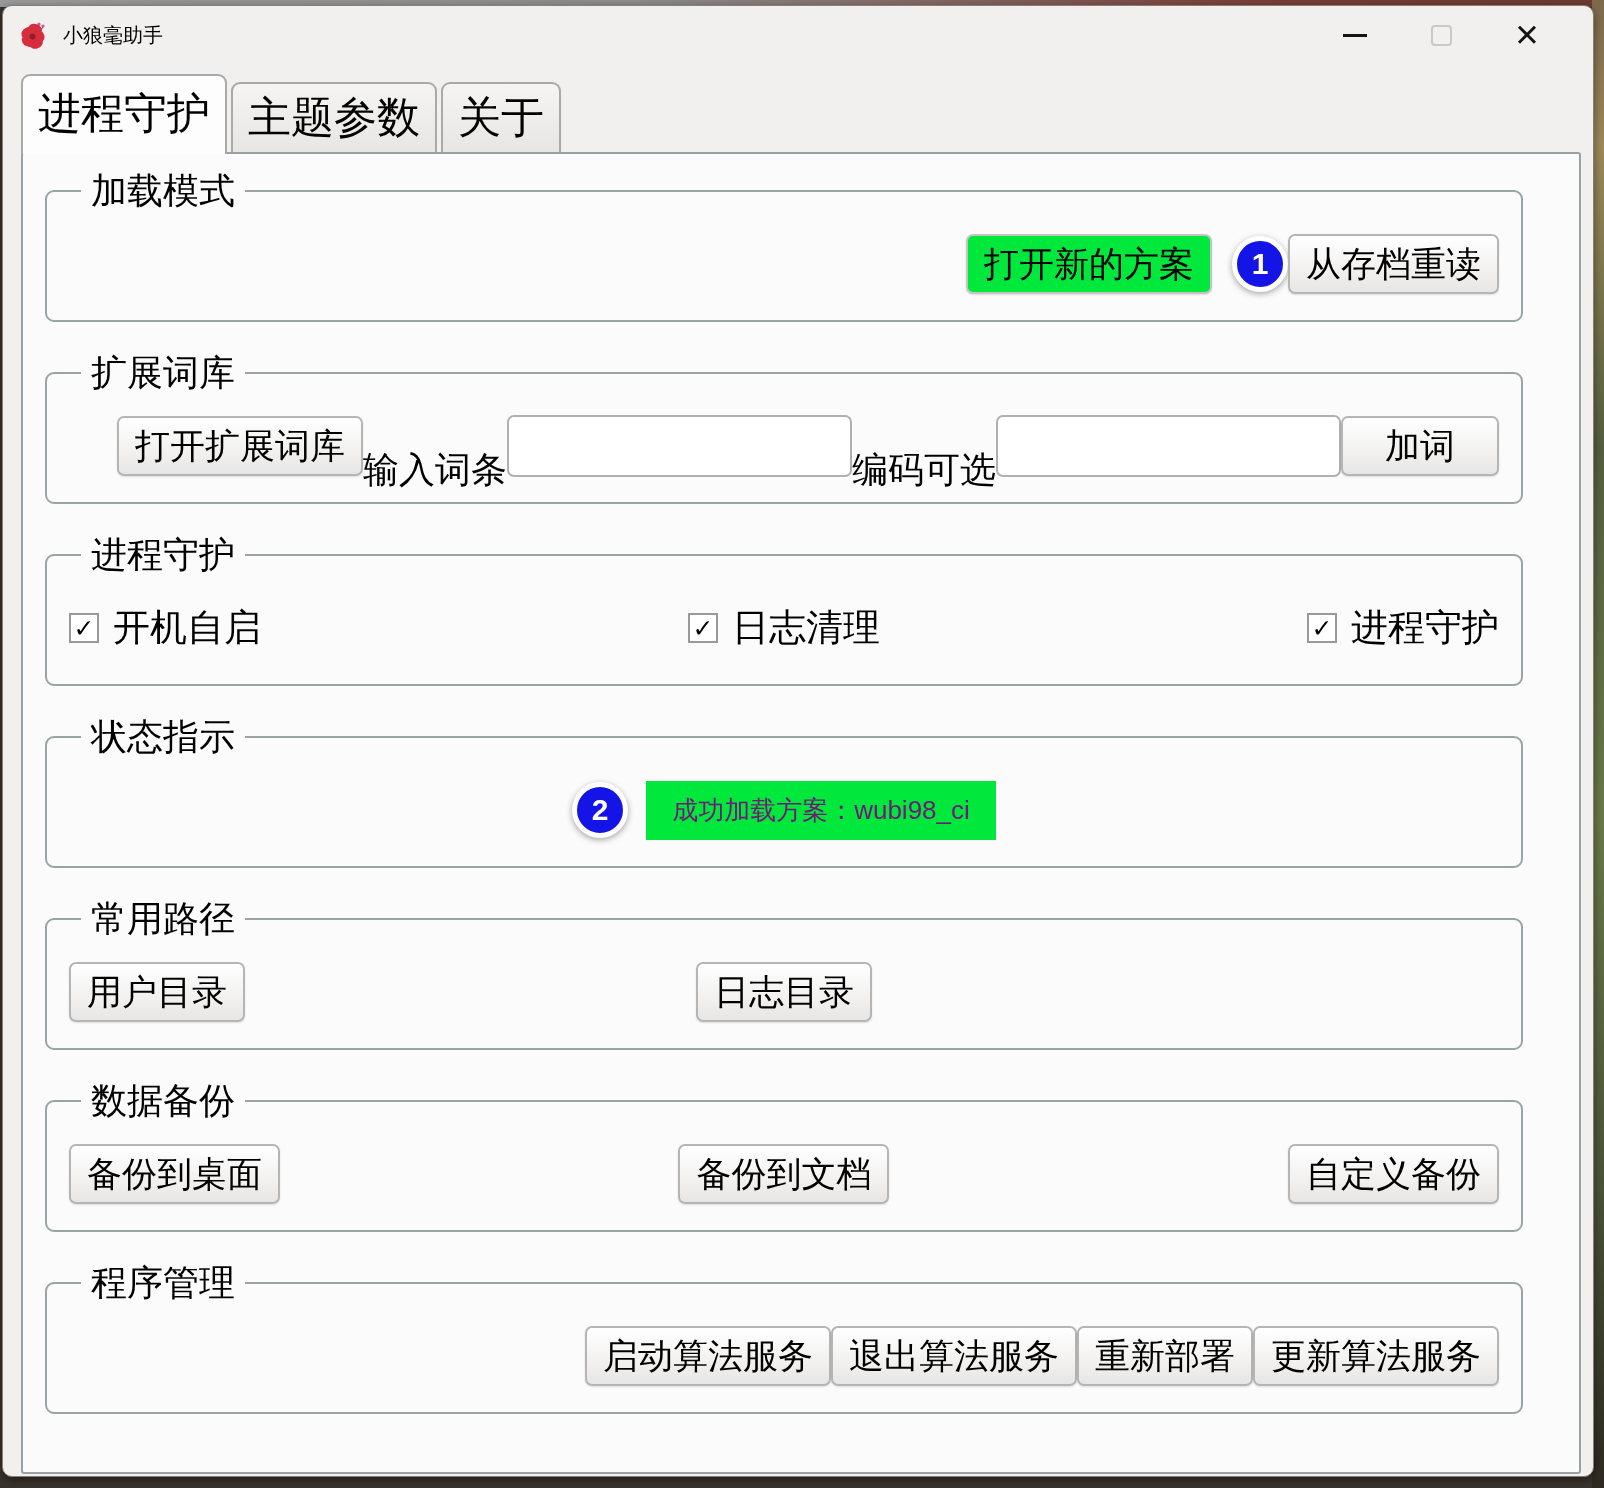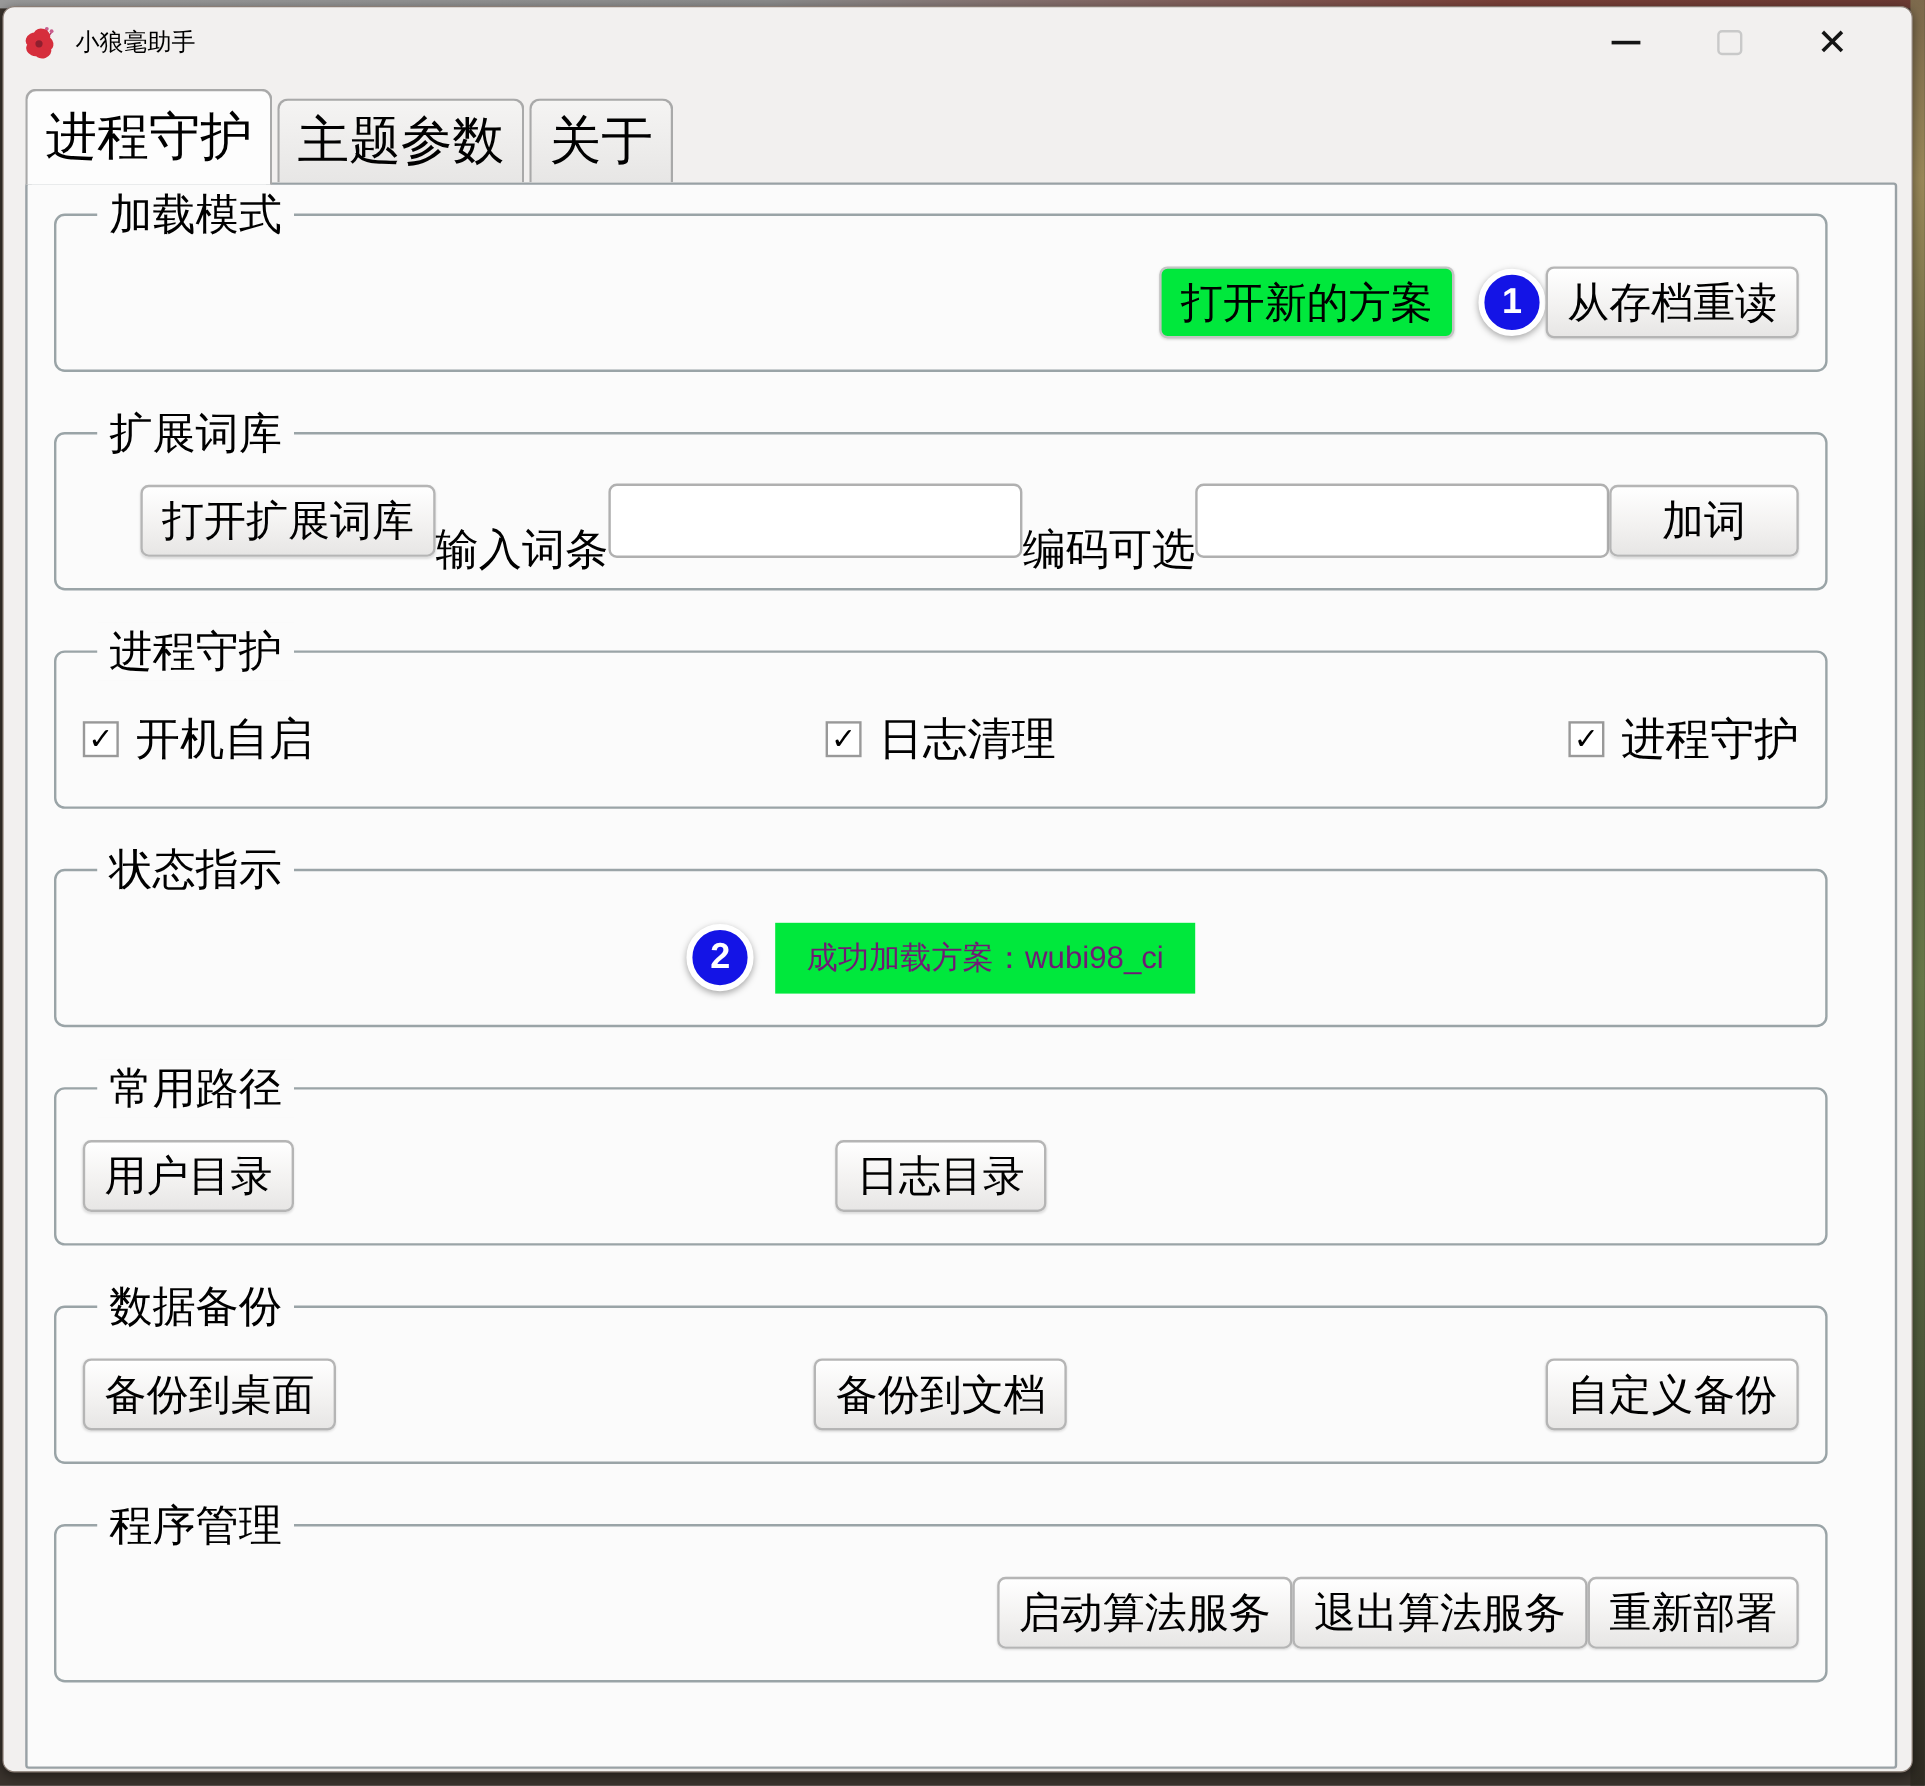--- a/index.html
+++ b/index.html
@@ -32,21 +32,21 @@
     background:linear-gradient(180deg,#f5f4f3 0%,#e7e6e5 100%);
     border:2px solid #a9a9a9; border-bottom:none; border-radius:9px 9px 0 0; margin-right:4px; }
   .tab.active { height:80px; background:#fdfdfd; margin-bottom:-2px; padding-bottom:2px; }
 
   
   .pane { position:relative; z-index:1; margin:0 12px 0 18px; height:1322px;
     background:#fbfbfb; border:2px solid #99a1a5; border-radius:3px; }
 
   .group { position:relative; margin:50px 56px 0 22px; height:132px;
     border:2px solid #9aa4a7; border-radius:9px; }
-  .group.first { margin-top:24px;padding-left:17px; }
+  .group.first { margin-top:36px;padding-left:17px; }
   .group-title { position:absolute; top:-25px; left:34px; background:#fbfbfb;
     padding:0 10px; font-size:36px; line-height:48px; color:#000; white-space:nowrap; }
   .group-row { position:absolute; inset:0; display:flex; align-items:center; padding:16px 22px 0 22px; }
 
   .btn { height:60px; display:inline-flex; align-items:center; justify-content:center;
     padding:0 16px; font-size:35px; color:#000; white-space:nowrap;
     background:linear-gradient(180deg,#ffffff 0%,#f3f2f1 55%,#e7e6e5 100%);
     border:2px solid #b5b5b5; border-radius:7px; box-shadow:0 1px 2px rgba(0,0,0,.12); cursor:default; }
   .btn.green { background:#00e83c; border-color:#c4c4c4; }
   .btn.wide { padding:0 42px; }
@@ -189,17 +189,18 @@
         <button class="btn">自定义备份</button>
       </div>
     </div>
 
     <div class="group">
       <span class="group-title">程序管理</span>
       <div class="group-row row-between">
         <button class="btn">启动算法服务</button>
         <button class="btn">退出算法服务</button>
         <button class="btn">重新部署</button>
+        <button class="btn">更新算法服务</button>
       </div>
     </div>
 
   </div>
 </div>
 
 </body></html>

